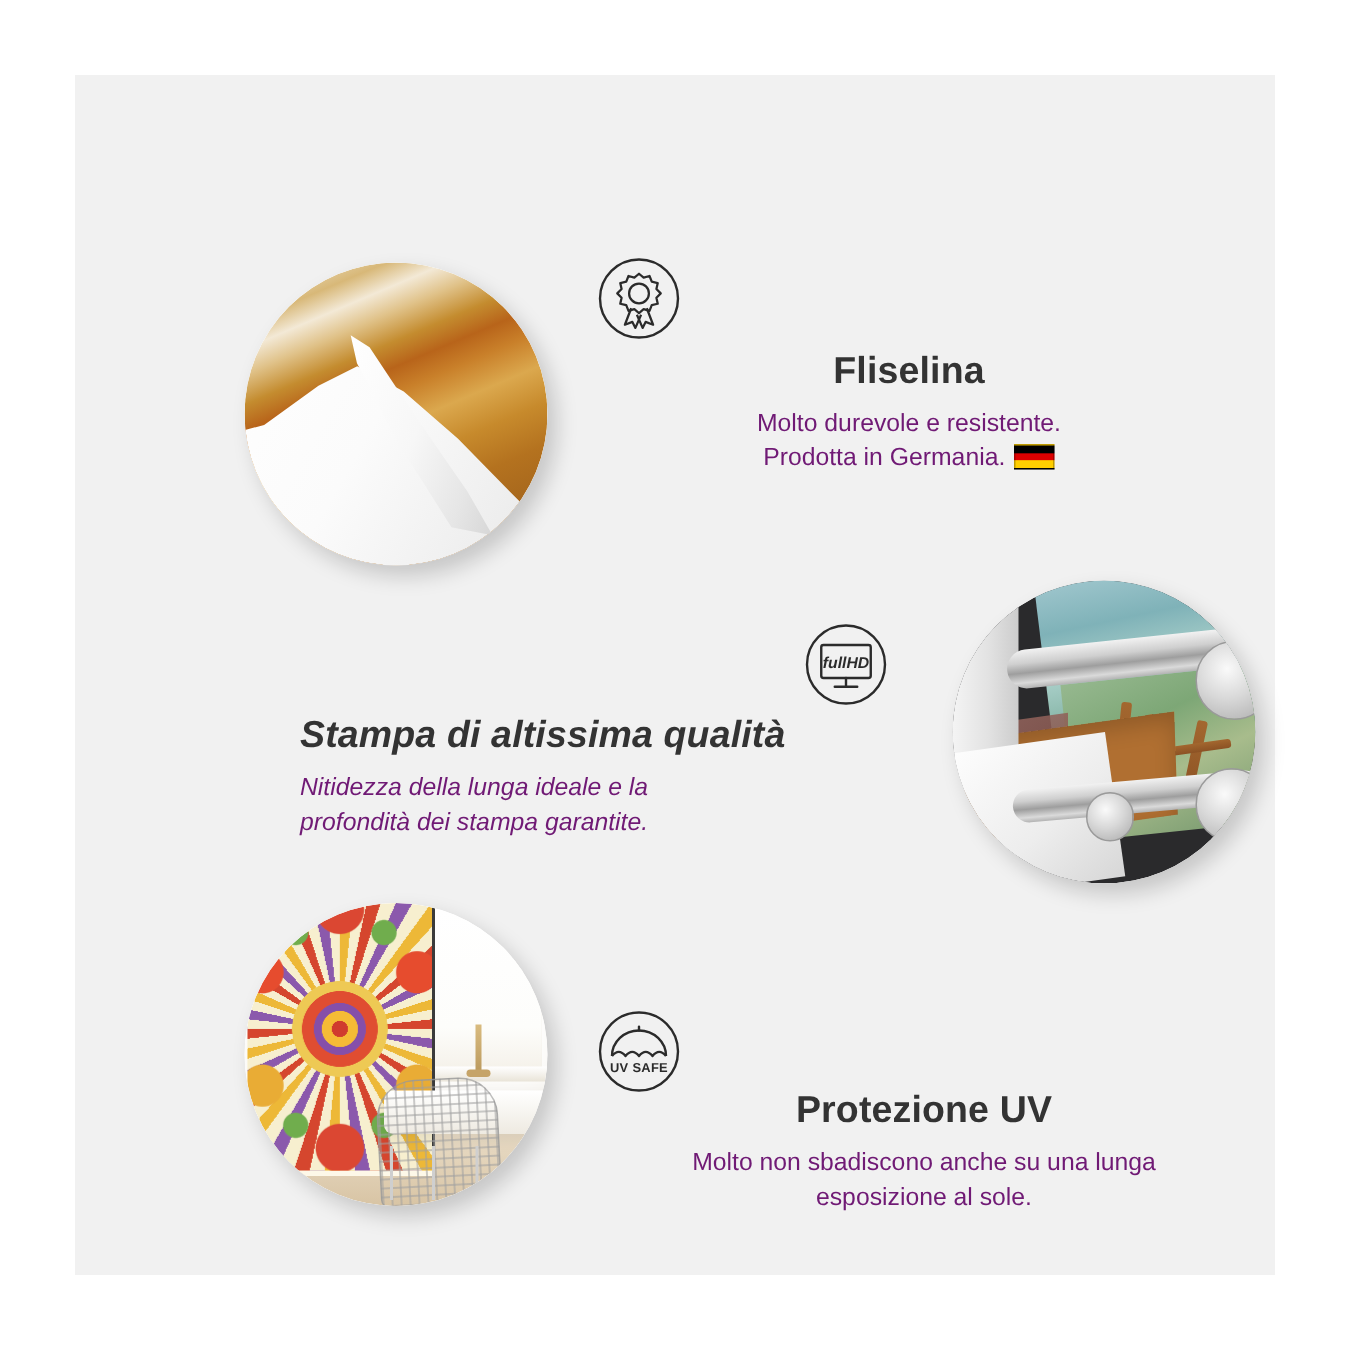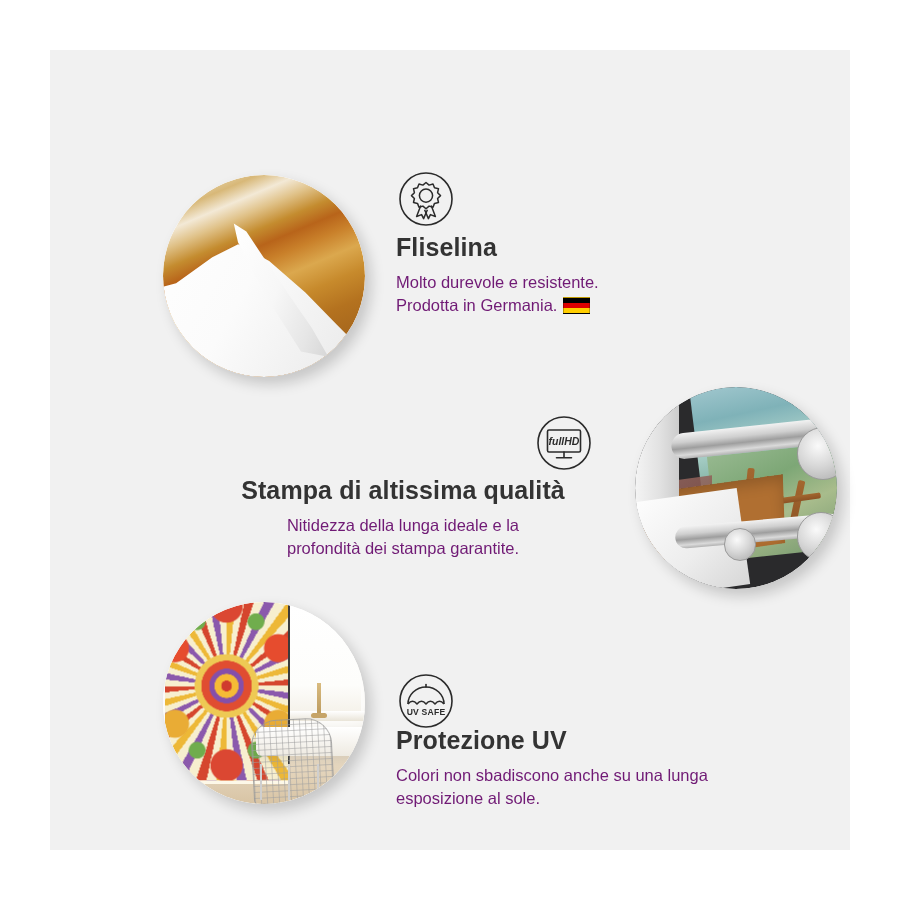--- a/index.html
+++ b/index.html
@@ -306,22 +306,22 @@
   }
   .body-text {
     font-size: 16.5px;
     color: #701a75;
     line-height: 1.45;
     margin: 0;
     font-weight: 400;
   }
   .body-line { display: block; white-space: nowrap; }
 
-  .align-right { text-align: center; }
-  .align-left  { text-align: left; }
+  .align-right { text-align: left; font-style: italic; }
+  .align-left  { text-align: center; }
 
   
   .flag-de {
     display: inline-block;
     width: 27px;
     height: 17px;
     vertical-align: -3px;
     margin-left: 6px;
     background: linear-gradient(180deg,
        #000000 0%, #000000 33.3%,
@@ -448,20 +448,20 @@
           <path d="M10 31 A18 17 0 0 1 46 31" fill="none" stroke="#2b2b2b" stroke-width="1.6"></path>
           <path d="M10 31 q4.5 -5.5 9 0 q4.5 -5.5 9 0 q4.5 -5.5 9 0 q4.5 -5.5 9 0" fill="none" stroke="#2b2b2b" stroke-width="1.6" stroke-linejoin="round"></path>
           <path d="M28 14 L28 11.5" fill="none" stroke="#2b2b2b" stroke-width="1.6" stroke-linecap="round"></path>
           <text x="28" y="41.5" text-anchor="middle" font-family="'Liberation Sans', sans-serif" font-size="8.6" font-weight="700" letter-spacing="0.2" fill="#2b2b2b">UV SAFE</text>
         </svg>
       </div>
 
       <div class="text-block align-left">
         <h2 class="heading">Protezione UV</h2>
         <p class="body-text">
-          <span class="body-line">Colori non sbadiscono anche su una lunga</span>
+          <span class="body-line">Molto non sbadiscono anche su una lunga</span>
           <span class="body-line">esposizione al sole.</span>
         </p>
       </div>
     </div>
 
   </div>
 </div>
 
 </body></html>

